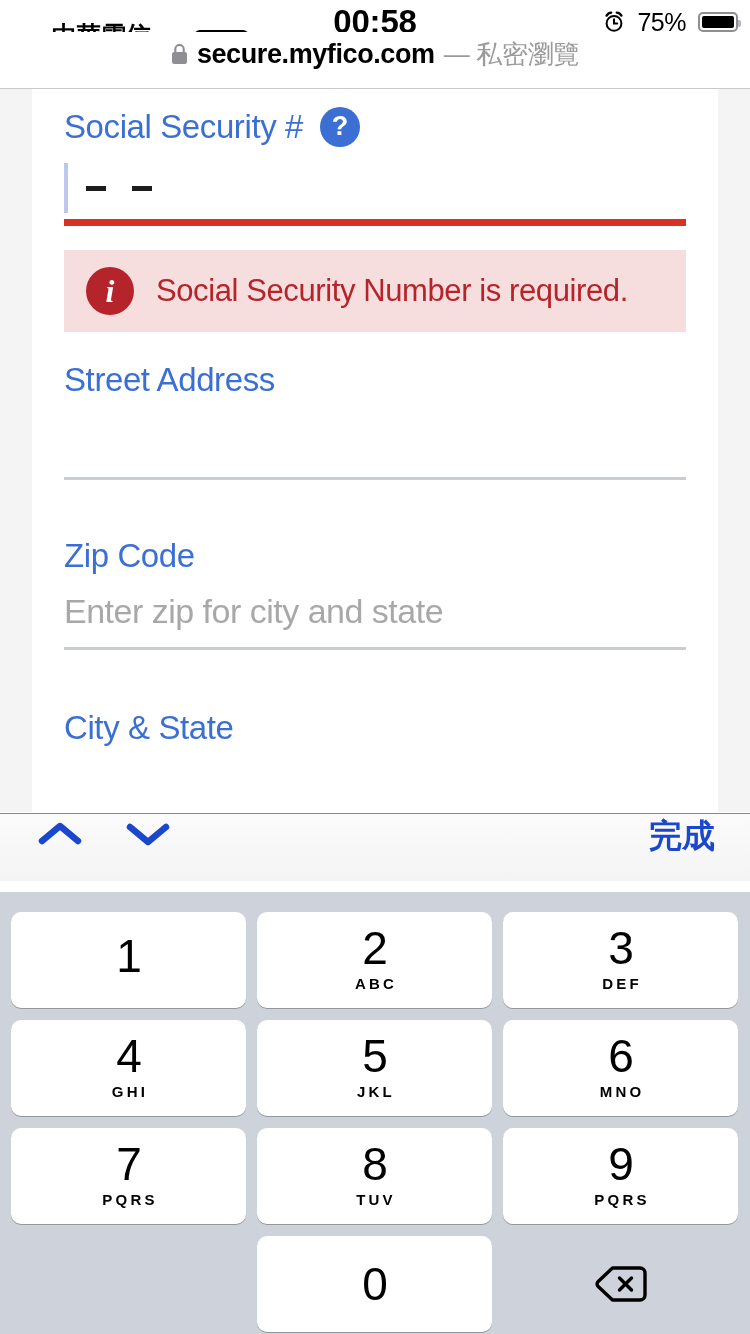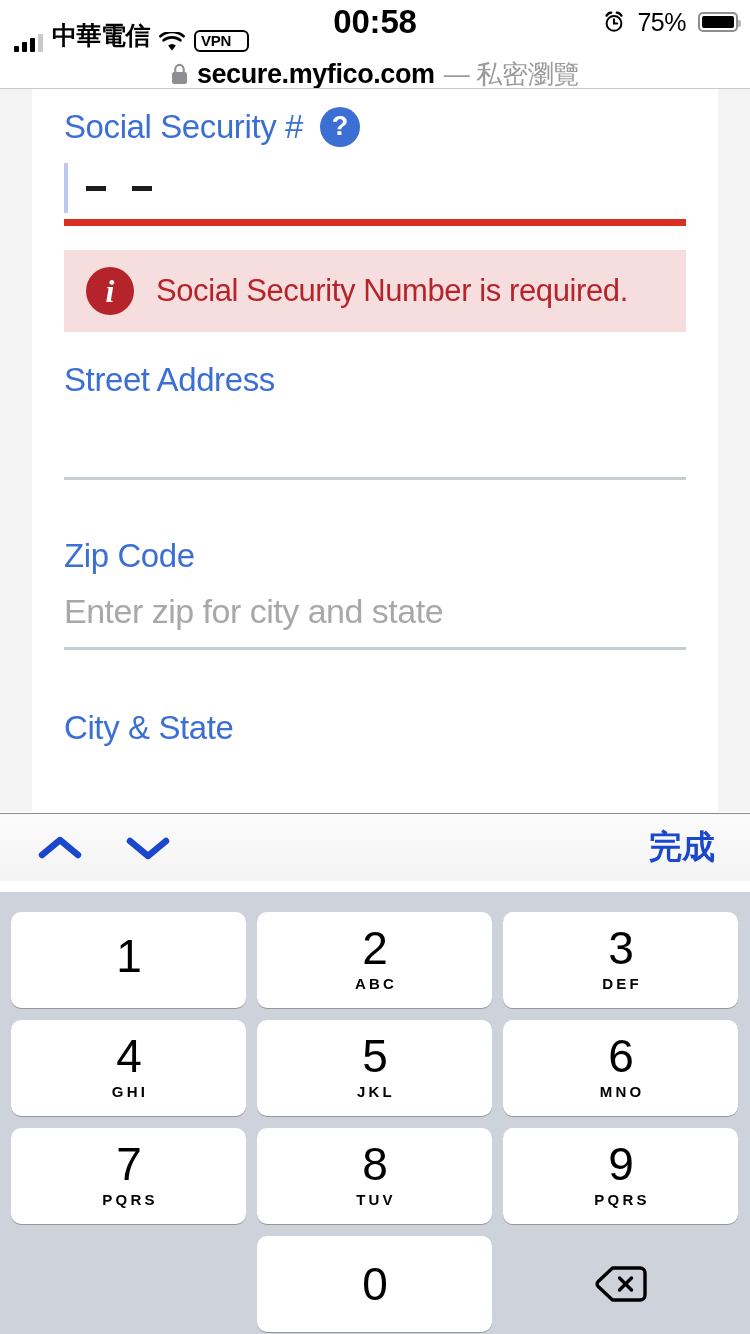--- a/index.html
+++ b/index.html
@@ -52,21 +52,21 @@
     border: 2px solid #8e8e93; border-radius: 5px; padding: 2px;
   }
   .battery .fill { width: 100%; height: 100%; background: #000; border-radius: 2px; }
   .battery::after {
     content:''; position:absolute; right:-5px; top: 6px;
     width: 3px; height: 7px; background: #b9b9bd; border-radius: 0 2px 2px 0;
   }
 
   
   .url-bar {
-    position: absolute; top: 52px; left: 0;
+    position: absolute; top: 32px; left: 0;
     width: 750px; height: 44px;
     display: flex; align-items: center; justify-content: center;
     background: #ffffff;
   }
   .lock-icon { width: 17px; height: 22px; margin-right: 9px; display:block; }
   .url-text { font-size: 27px; font-weight: 700; color: #000; letter-spacing: -0.4px; }
   .url-private { font-size: 26px; font-weight: 400; color: #9b9b9b; margin-left: 9px; letter-spacing: -0.3px; }
 
   
   .web-area {
@@ -148,21 +148,21 @@
 
   
   #city-field { top: 620px; }
 
   
   .kb-toolbar {
     position: absolute; top: 813px; left: 0;
     width: 750px; height: 68px;
     background: linear-gradient(#fbfbfb, #f4f4f4);
     border-top: 1px solid #8a8a8a;
-    display: flex; align-items: center;
+    display: flex; 
   }
   .chev {
     width: 56px; height: 40px; display: block;
   }
   .chev-up { margin-left: 32px; }
   .chev-down { margin-left: 32px; }
   .done-btn {
     margin-left: auto; margin-right: 35px;
     color: #1a47cc; font-size: 33px; font-weight: 700; letter-spacing: 0px;
   }

